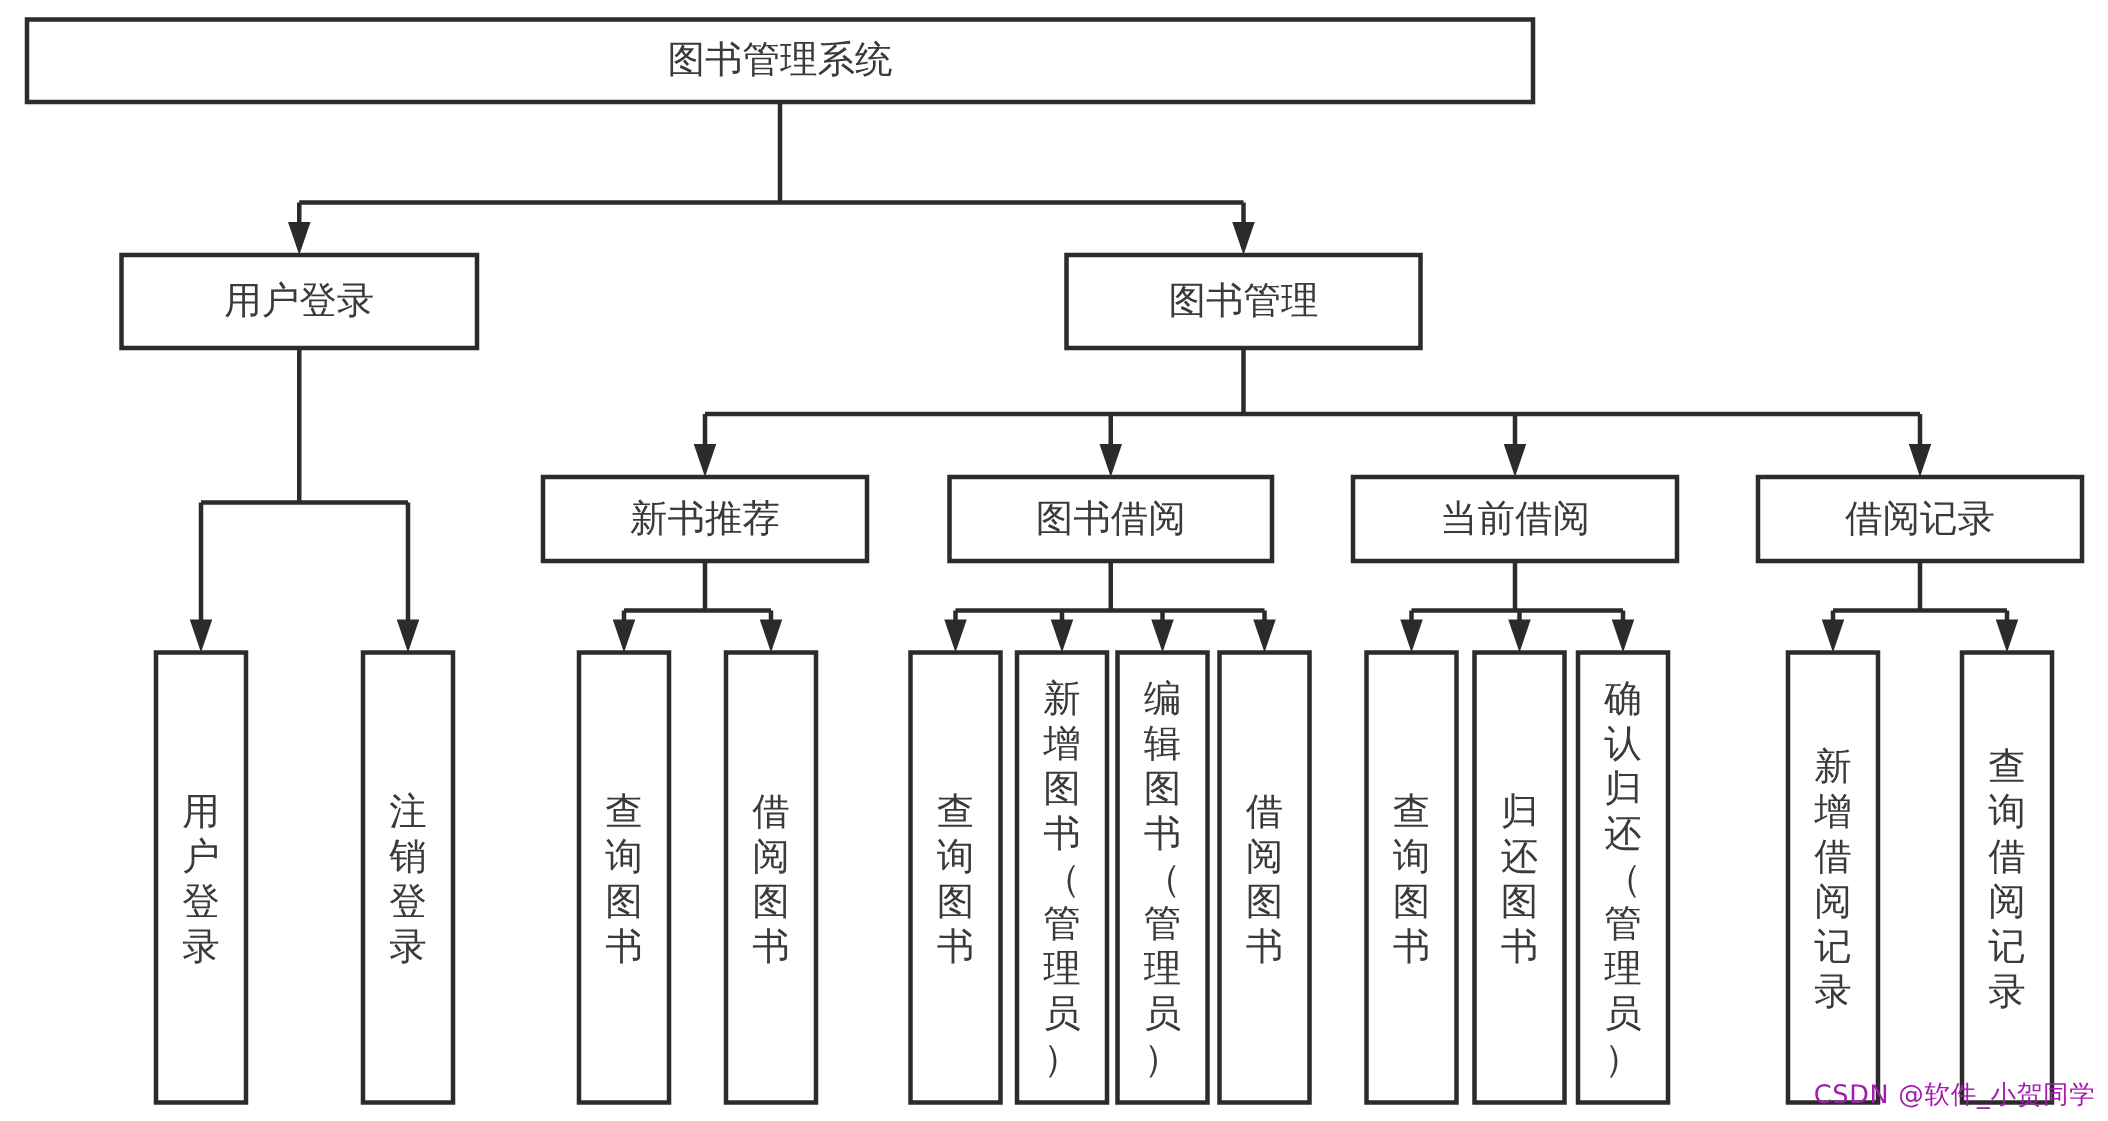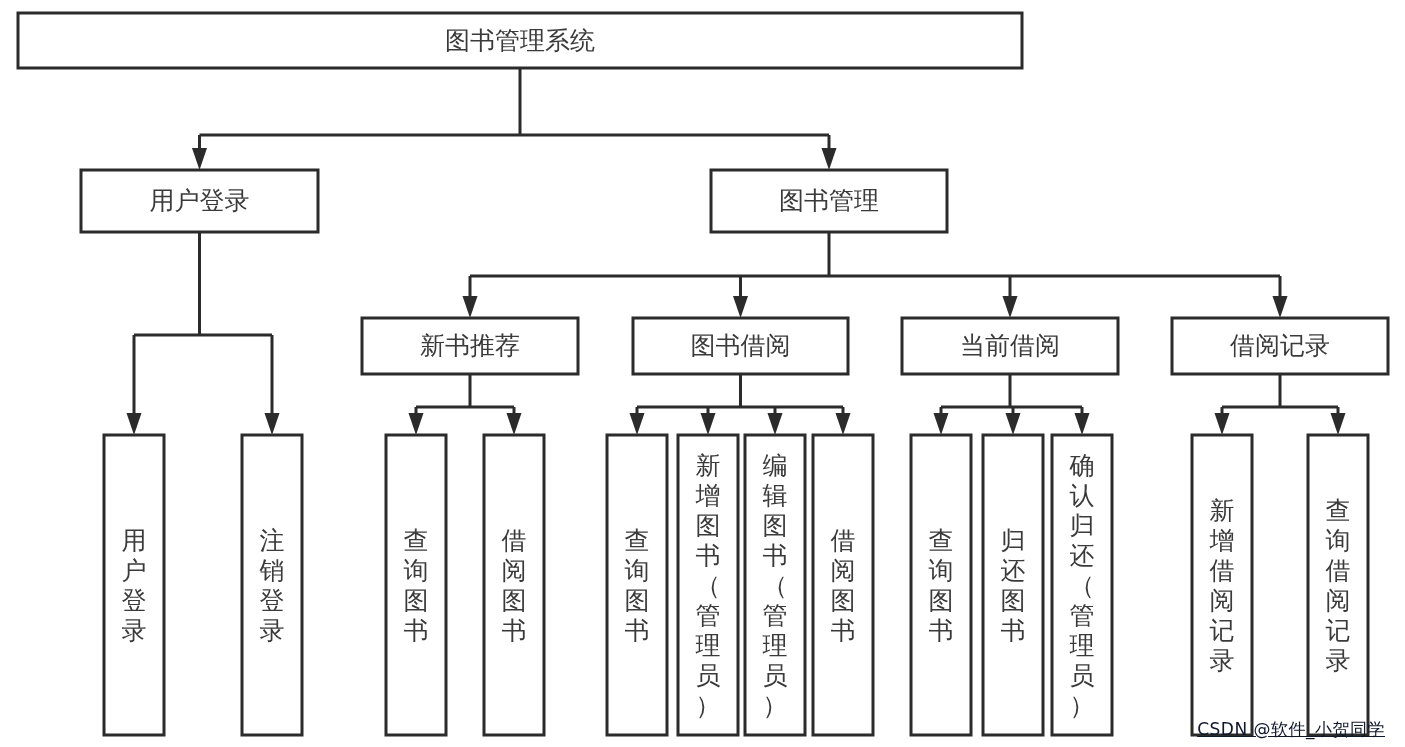--- a/index.html
+++ b/index.html
@@ -43,29 +43,28 @@
     dominant-baseline: middle;
   }
   .node-label-v {
     fill: #3a3a3a;
     font-family: "DejaVu Sans", "Liberation Sans", sans-serif;
     font-size: 25px;
     text-anchor: middle;
   }
   .watermark {
     position: absolute;
-    right: 20px;
+    right: 8px;
     bottom: 6px;
-    color: #0f172a;
+    color: #a21caf;
     font-size: 17px;
     font-family: "DejaVu Sans", "Liberation Sans", sans-serif;
     letter-spacing: 0.5px;
     white-space: nowrap;
     user-select: none;
-    text-decoration: underline;
   }
 </style>
 </head>
 <body>
 
 <svg id="diagram" viewBox="0 0 1405 747" xmlns="http://www.w3.org/2000/svg">
   <g id="edges-layer">
       <path d="M 520 68 L 520 135" class="conn"></path>
       <path d="M 199.5 135 L 829 135" class="conn"></path>
       <path d="M 199.5 135 L 199.5 152" class="conn"></path>

